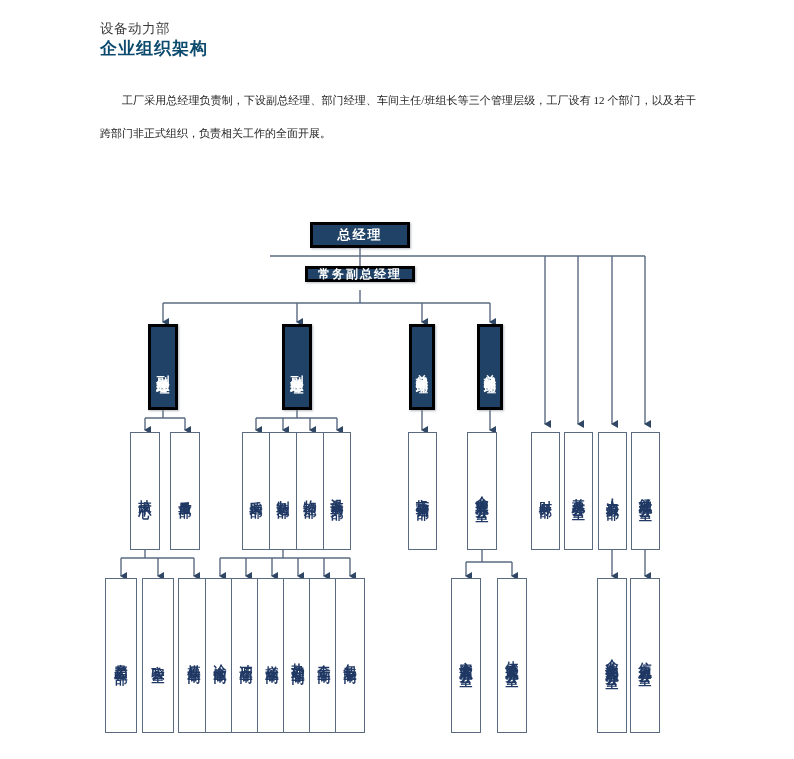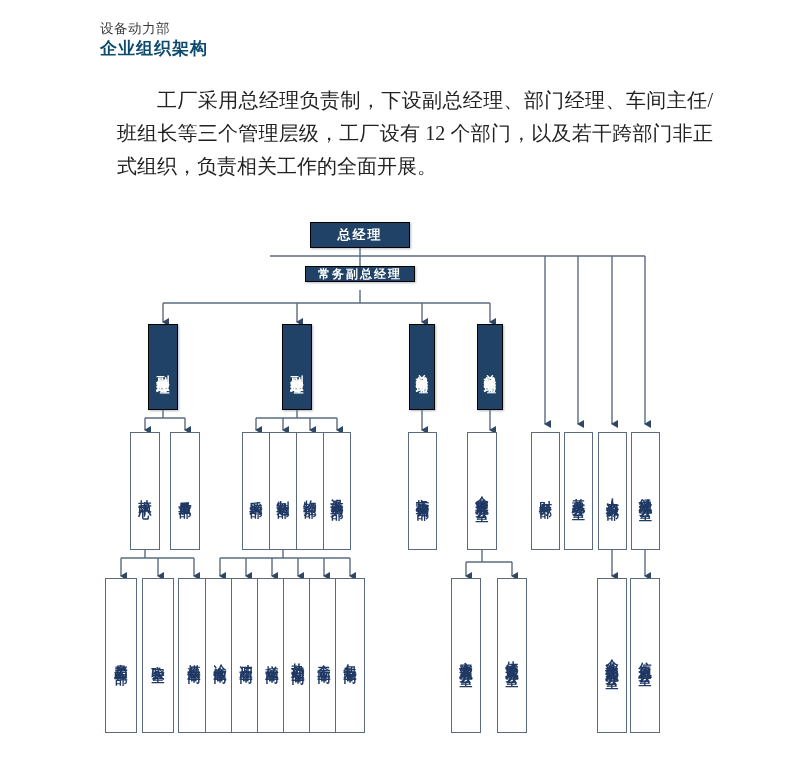--- a/index.html
+++ b/index.html
@@ -9,32 +9,32 @@
     font-family:"Liberation Serif","DejaVu Serif",serif;
     color:#1a1a1a;
     overflow:hidden;
     position:relative;
   }
   #page{position:relative;width:794px;height:759px;}
 
   
   .doc-header{position:absolute;left:100px;top:20px;font-size:13.5px;color:#3a3a3a;letter-spacing:.5px;}
   .doc-title{position:absolute;left:100px;top:37px;font-size:17px;font-weight:bold;color:#0c4a6e;letter-spacing:1px;}
-  .doc-para{position:absolute;left:100px;top:84px;width:596px;font-size:20px;line-height:33px;color:#222;text-align:justify;text-indent:2em;margin-left:17px;}
+  .doc-para{position:absolute;left:100px;top:84px;width:596px;font-size:11px;line-height:33px;color:#222;text-align:justify;text-indent:2em;}
 
   
   #chart{position:absolute;left:0;top:0;width:794px;height:759px;}
   svg.lines{position:absolute;left:0;top:0;width:794px;height:759px;pointer-events:none;}
 
   .node{position:absolute;box-sizing:border-box;display:flex;align-items:center;justify-content:center;text-align:center;}
 
   
   .node.filled{
     background:#1F4266;
-    border:1px solid #000000;
+    border:3px solid #000000;
     color:#ffffff;
     font-weight:bold;
     box-shadow:1px 1px 2px rgba(120,130,145,.55);
     font-family:"Liberation Sans","DejaVu Sans",sans-serif;
   }
   
   .node.outlined{
     background:#ffffff;
     border:1px solid #5A6B80;
     color:#1F3864;

